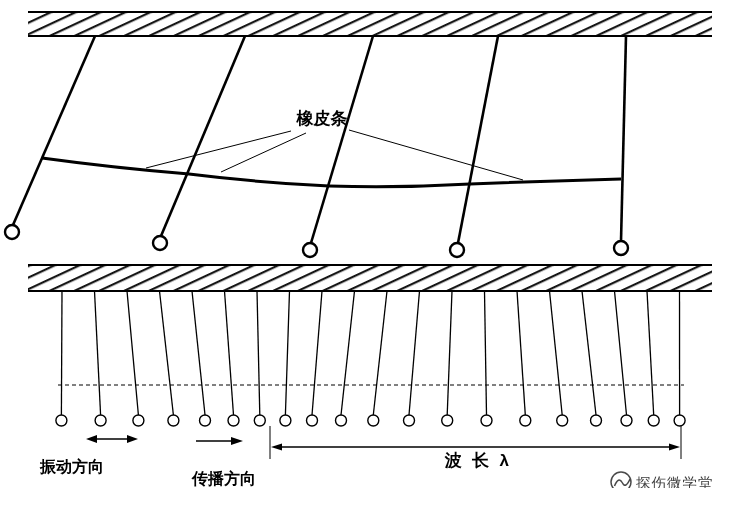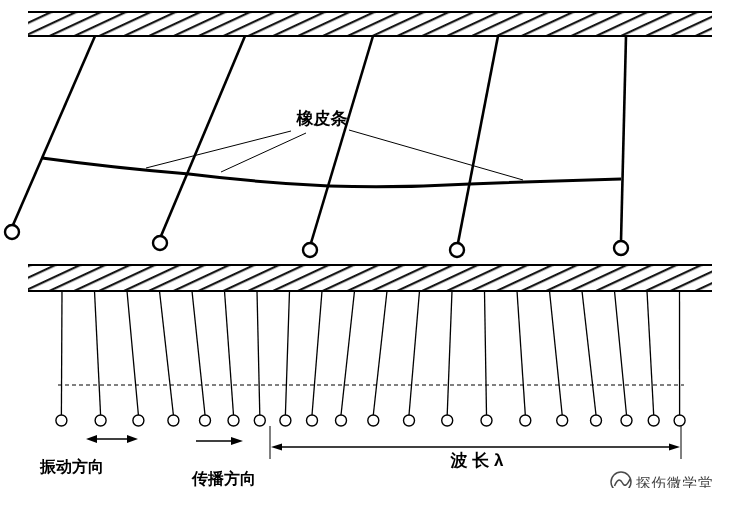--- a/index.html
+++ b/index.html
@@ -1,21 +1,21 @@
 <!DOCTYPE html>
 <html><head>
 <meta charset="utf-8">
 <style>
   html,body{margin:0;padding:0;background:#fff;}
   .stage{
     position:relative;
     width:750px;height:488px;
     background:#ffffff;
     overflow:hidden;
-    font-family:Liberation Sans, sans-serif;
+    font-family:Liberation Mono, monospace;
     border-radius:28px;
   }
   .stage svg{position:absolute;left:0;top:0;}
   text{fill:#000;}
   .lbl{font-size:17px;font-weight:bold;}
   .lbl-small{font-size:16px;font-weight:bold;}
   .wm{font-size:14.5px;font-weight:normal;fill:#3d3d3d;letter-spacing:1px;}
 </style>
 </head>
 <body>

